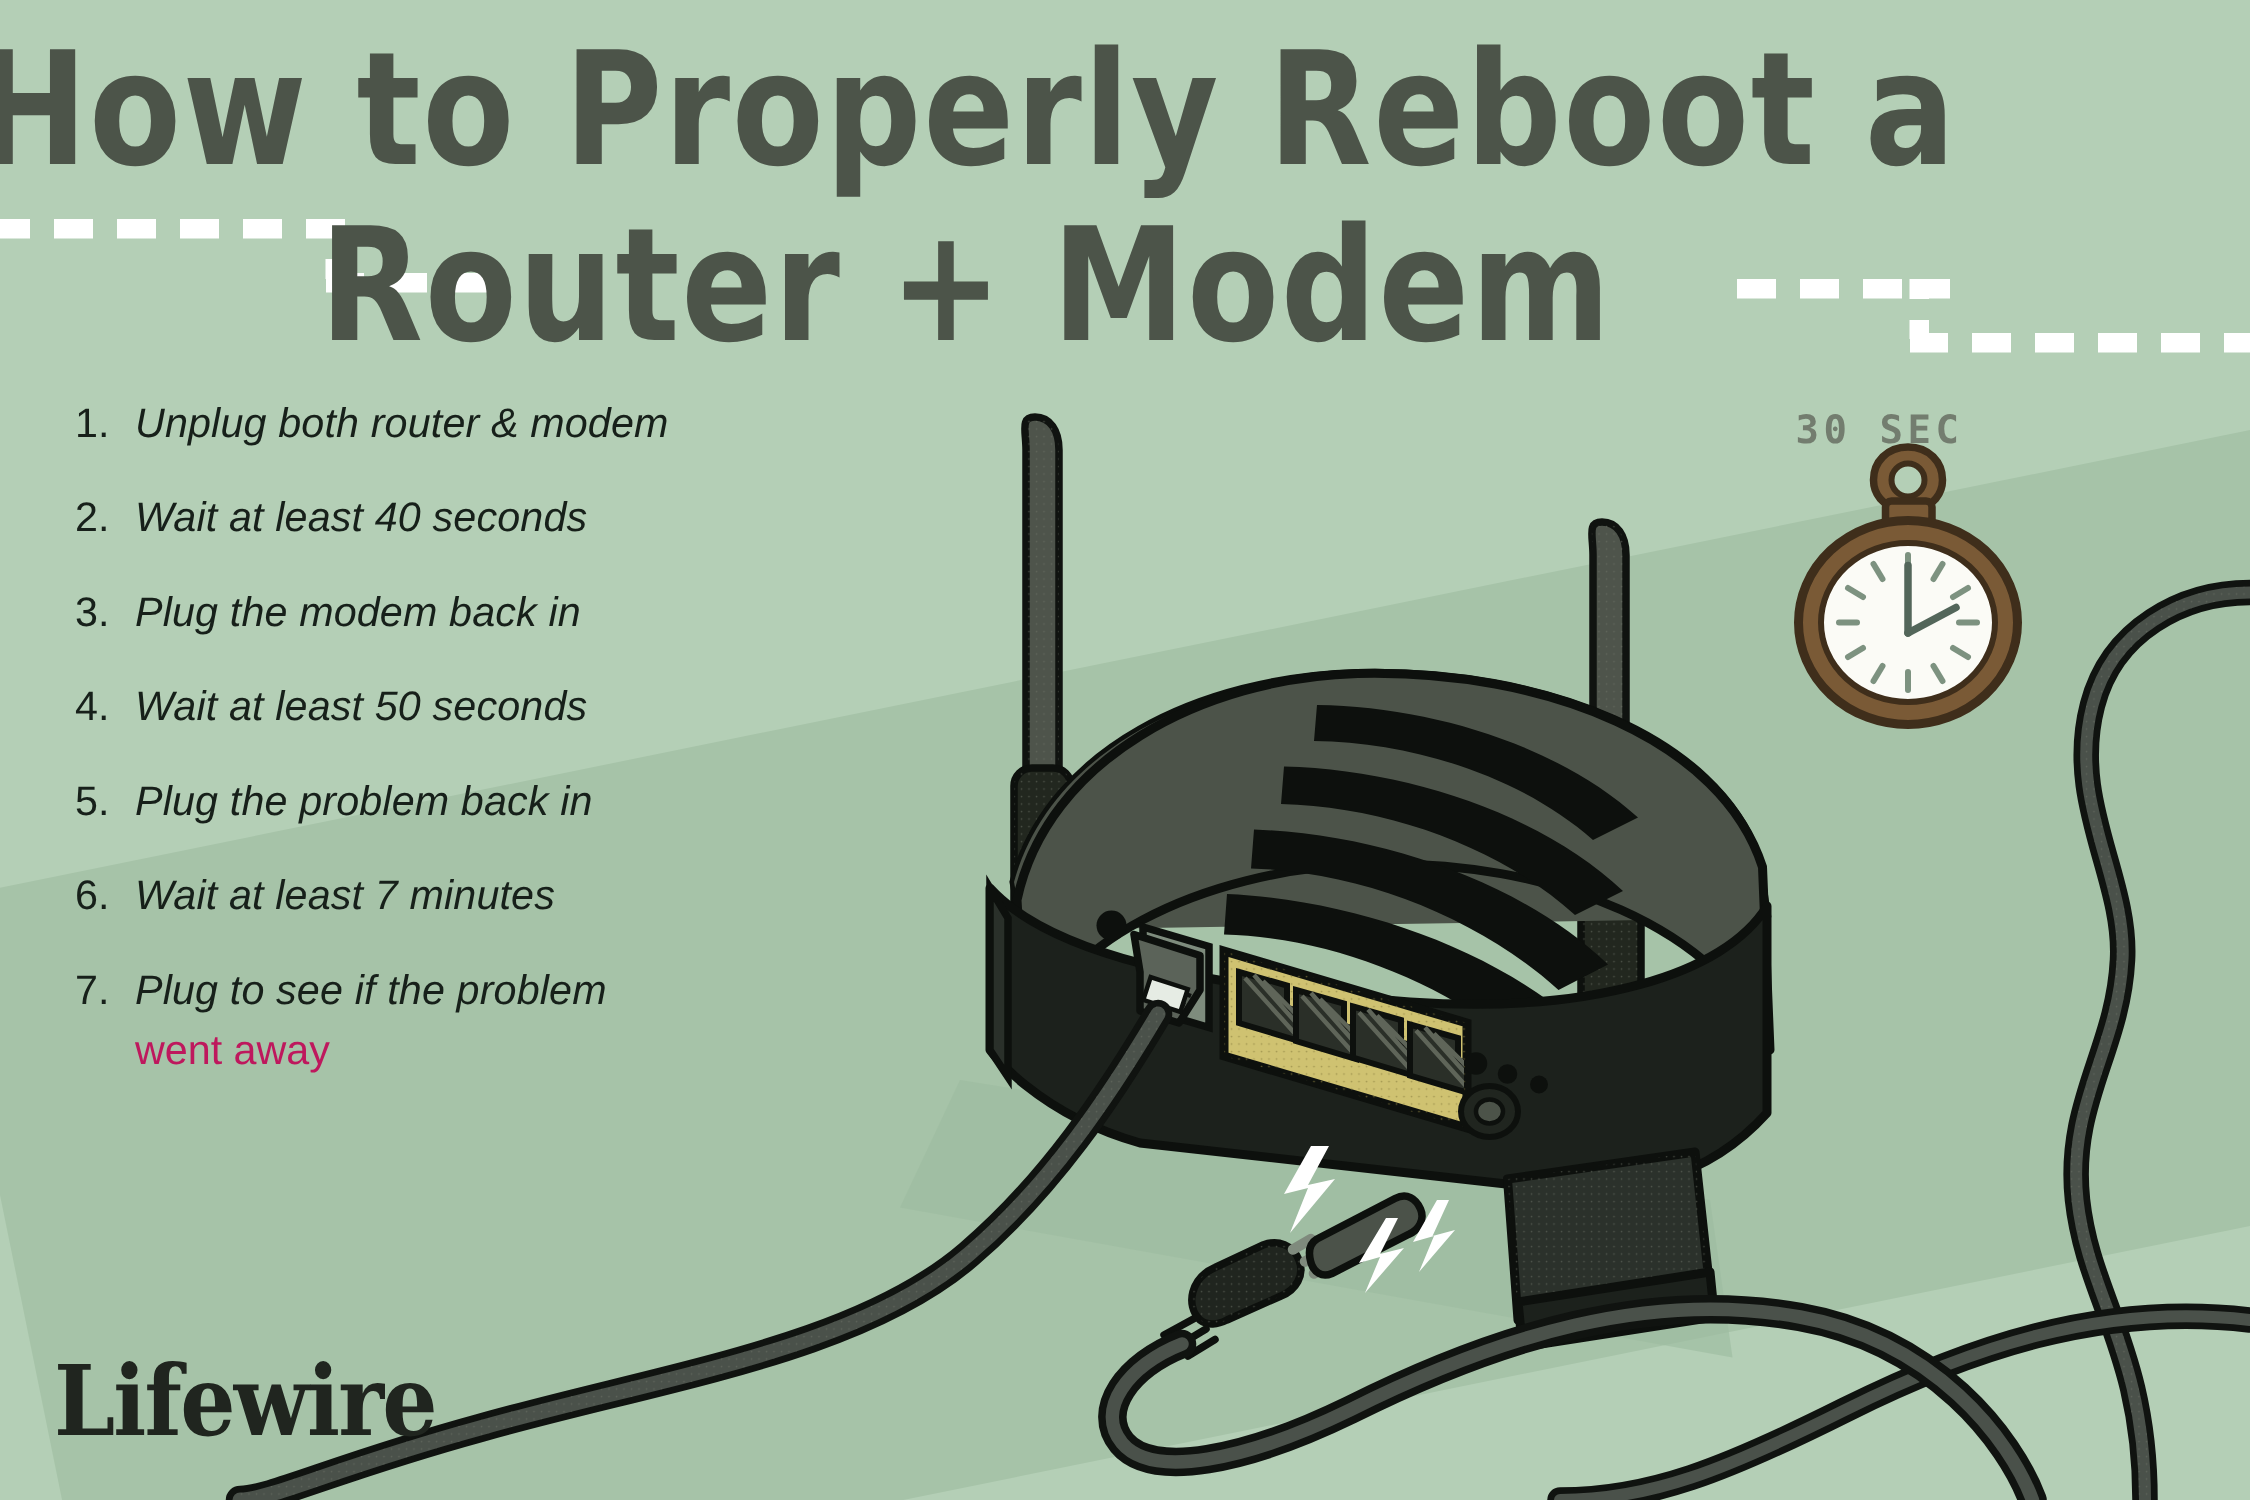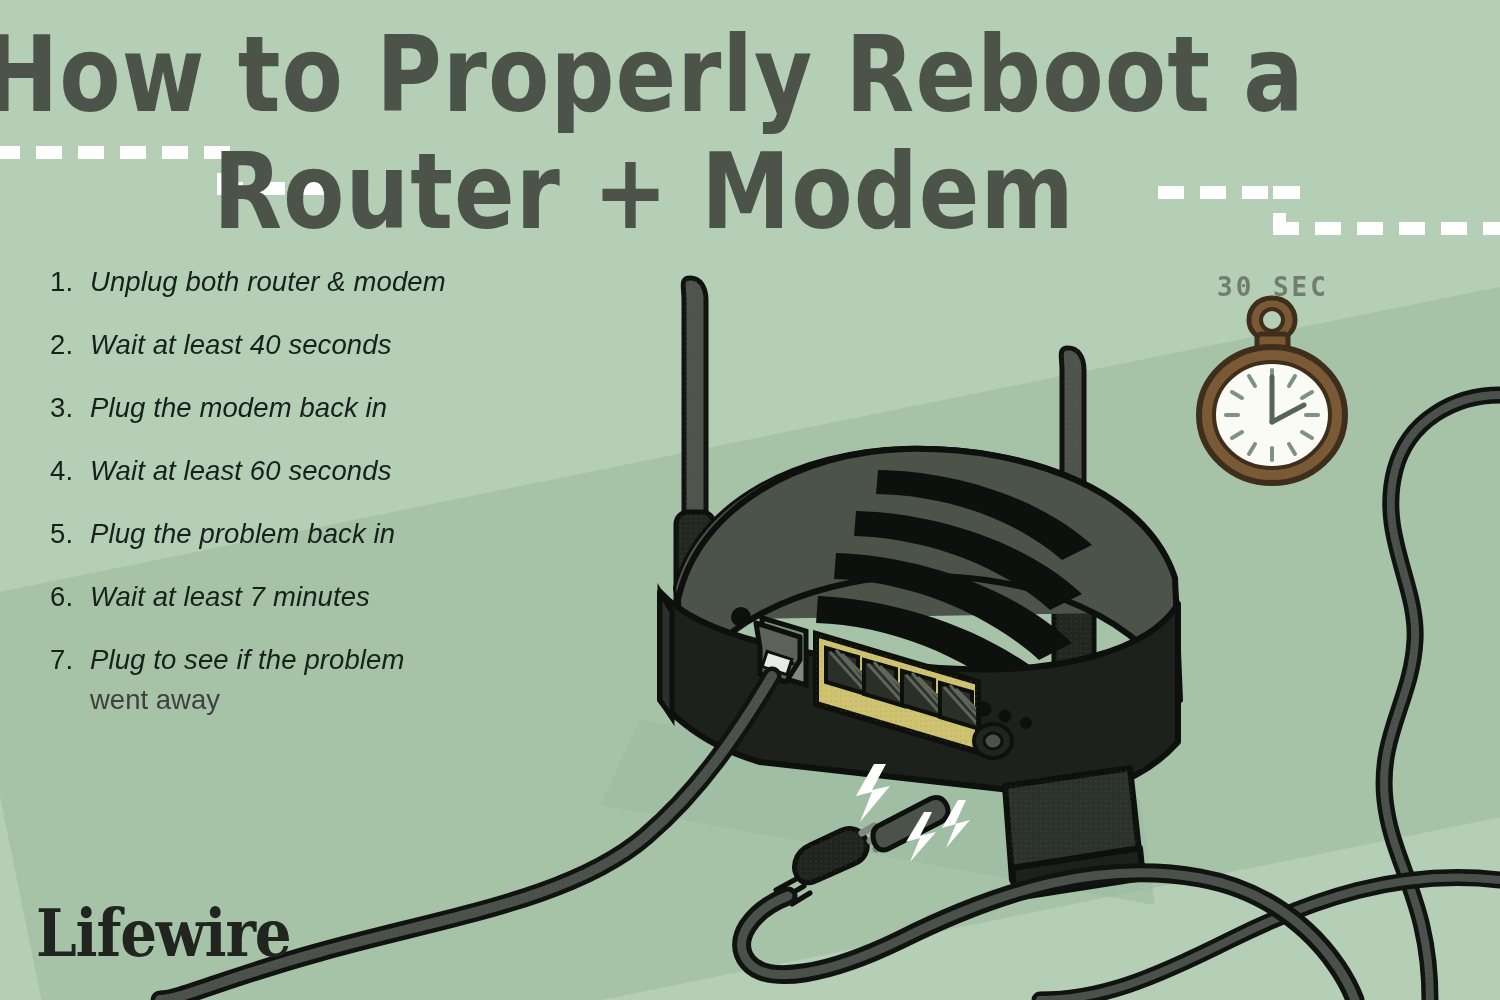--- a/index.html
+++ b/index.html
@@ -96,35 +96,35 @@
     margin-bottom: 35.5px;
     letter-spacing: 0.1px;
   }
   .step-num {
     flex: 0 0 auto;
     width: 40px;
   }
   .step-text { flex: 1 1 auto; font-style: italic; }
   .step-cont {
     font-size: 27.5px;
-    color: #404040;
+    color: #be185d;
     margin-left: 40px;
     line-height: 1.0;
   }
   
   .watch-wrap {
     position: absolute;
     left: 1185px;
     top: 272px;
     width: 175px;
     height: 215px;
   }
   .watch-label {
     position: absolute;
-    left: 32px;
+    left: 12px;
     top: 0px;
     font-family: "DejaVu Sans Mono", monospace;
     font-weight: 700;
     font-size: 26px;
     letter-spacing: 3px;
     color: #737d6f;
   }
   
   .logo {
     position: absolute;
@@ -172,21 +172,21 @@
     <div class="step-row">
       <span class="step-num">2.</span>
       <span class="step-text">Wait at least 40 seconds</span>
     </div>
     <div class="step-row">
       <span class="step-num">3.</span>
       <span class="step-text">Plug the modem back in</span>
     </div>
     <div class="step-row">
       <span class="step-num">4.</span>
-      <span class="step-text">Wait at least 60 seconds</span>
+      <span class="step-text">Wait at least 50 seconds</span>
     </div>
     <div class="step-row">
       <span class="step-num">5.</span>
       <span class="step-text">Plug the problem back in</span>
     </div>
     <div class="step-row">
       <span class="step-num">6.</span>
       <span class="step-text">Wait at least 7 minutes</span>
     </div>
     <div class="step-row" style="margin-bottom:12px;">

